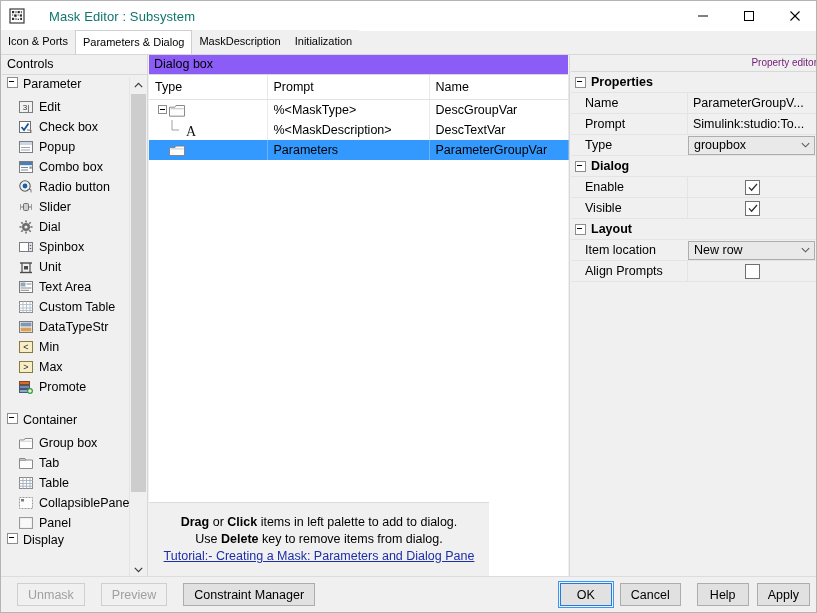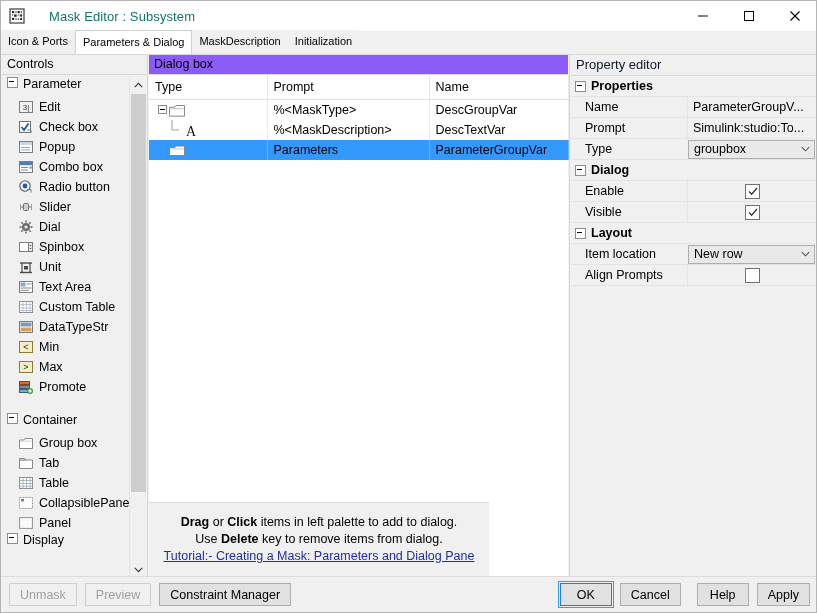--- a/index.html
+++ b/index.html
@@ -155,22 +155,22 @@
     font-size: 12.5px; line-height: 17px;
   }
   .hint a { color: #1c2ea8; text-decoration: underline; }
 
   
   .propeditor {
     position: absolute; left: 570px; top: 0; width: 246px; height: 523px;
     background: #f0f0f0;
   }
   .pe-title {
-    font-size: 13px; padding: 2px 0 3px 5px; color: #0f172a;
-    border-bottom: 1px solid #d8d8d8; background: #f0f0f0;
+    font-size: 10px; padding: 2px 0 3px 5px; color: #701a75;
+    border-bottom: 1px solid #d8d8d8; background: #f0f0f0; text-align: right;
   }
   .pe-section {
     display: flex; align-items: center; height: 20px;
     font-size: 12.5px; font-weight: bold; padding-left: 4px;
     background: #f0f0f0;
     border-bottom: 1px solid #e4e4e4;
   }
   .pe-row {
     display: flex; align-items: center; height: 20px;
     font-size: 12.5px;
@@ -211,21 +211,21 @@
   .btn {
     height: 23px; min-width: 52px;
     border: 1px solid #adadad; background: #e1e1e1;
     font-size: 12.5px; color: #000;
     display: inline-flex; align-items: center; justify-content: center;
     padding: 0 10px; box-sizing: border-box;
     font-family: "Liberation Sans", sans-serif;
   }
   .btn.disabled { color: #a0a0a0; background:#f0f0f0; border-color:#cfcfcf; }
   .btn.focus { outline: 1px solid #3399ff; outline-offset: 1px; border-color:#2a7ad4; }
-  .fl { margin-left: 8px; }
+  .fl { margin-left: 16px; }
   .spacer { flex: 1; }
   .fr { margin-right: 8px; }
 </style>
 </head>
 <body>
 
 <div id="app">
 
   <div class="titlebar">
     <span class="title-icon">

